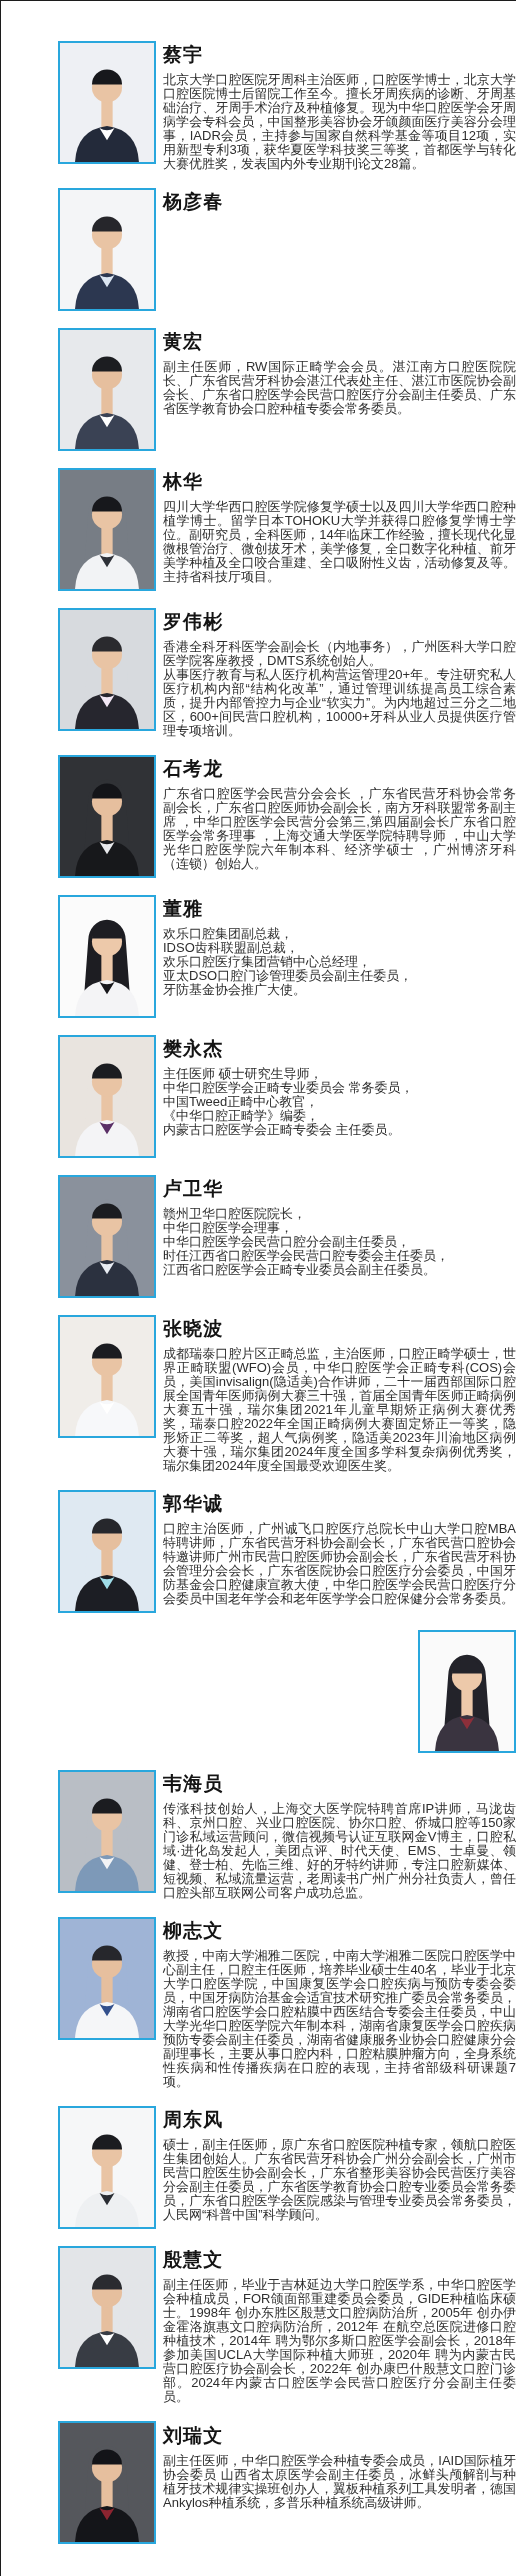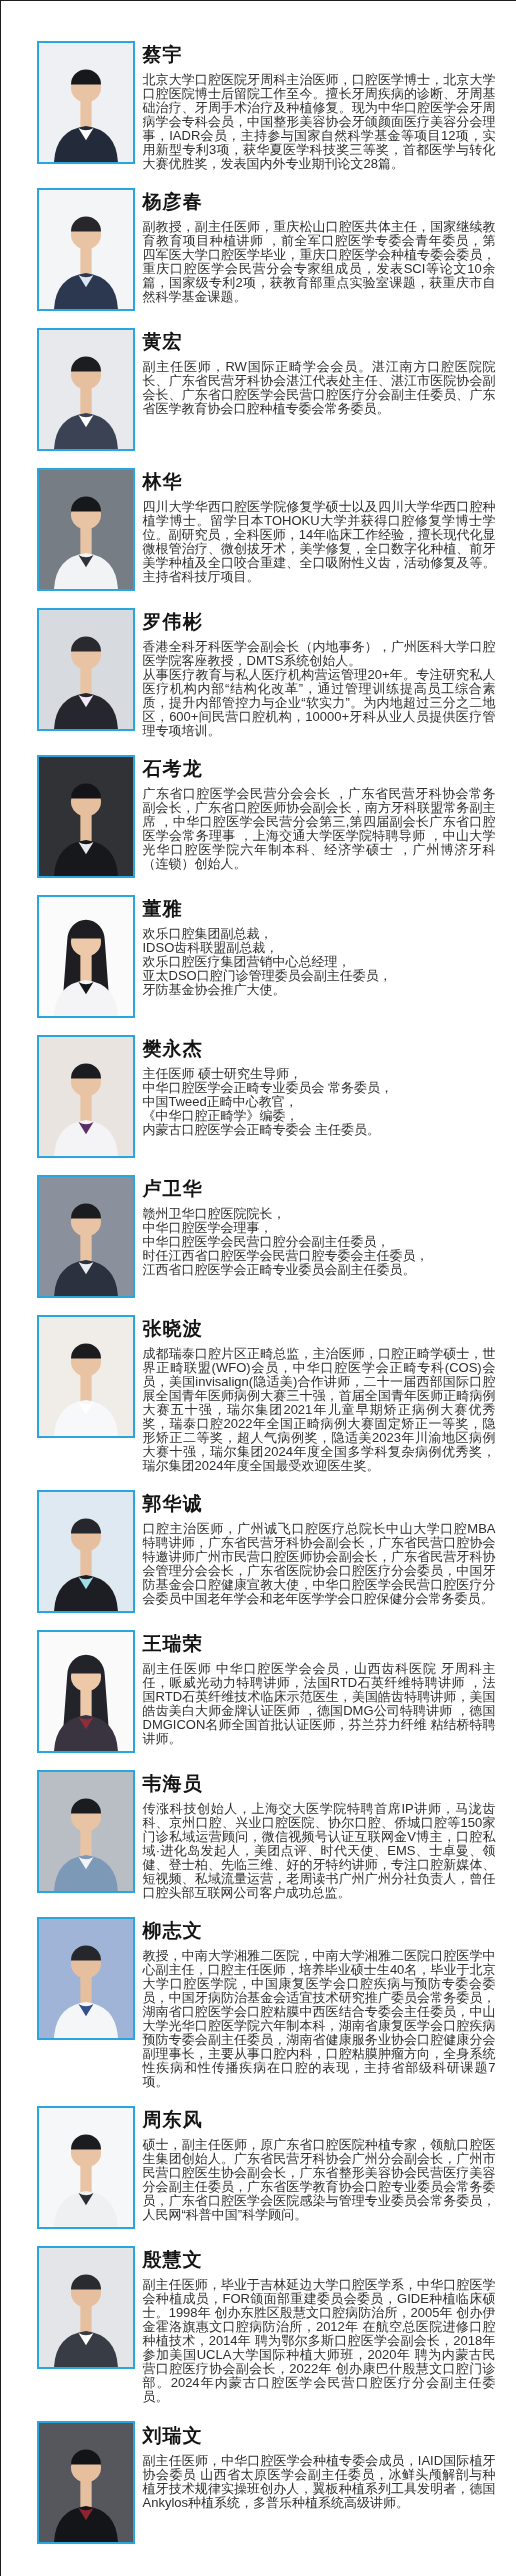--- a/index.html
+++ b/index.html
@@ -9,20 +9,21 @@
     width:517px;
     min-height:2576px;
     border:1.1px solid #1c1c1c;
     padding:40px 0 14px 0;
     background:#ffffff;
   }
   .profile {
     display:flex;
     align-items:flex-start;
     margin:0 0 17px 36px;
+    justify-content:flex-end;
   }
   .photo-frame {
     flex:0 0 auto;
     width:94px;
     height:119px;
     border:2.7px solid #29a7dd;
     background:#e8eaee;
     overflow:hidden;
   }
   .avatar { display:block; width:100%; height:100%; }
@@ -92,21 +93,20 @@
         <path d="M30,46 a20,22 0 0 1 40,0 L74,100 Q74,108 66,108 L34,108 Q26,108 26,100 Z" fill="#f4f5f7"></path>
         <rect x="44" y="58" width="12" height="34" fill="#e9c4a4"></rect>
         <circle cx="50" cy="47" r="16" fill="#e9c4a4"></circle>
         <path d="M34,44 A16,16 0 0 1 66,44 Z" fill="#26262b"></path>
         <path d="M16,126 Q18,92 50,88 Q82,92 84,126 Z" fill="#2c3750"></path>
         <path d="M42,90 L50,103 L58,90 Q50,95 42,90 Z" fill="#dce6f2"></path>
       </svg>
     </div>
     <div class="content">
       <h2 class="name">杨彦春</h2>
-      <p class="bio">副教授，副主任医师，重庆松山口腔医共体主任，国家继续教育教育项目种植讲师 ，前全军口腔医学专委会青年委员，第四军医大学口腔医学毕业，重庆口腔医学会种植专委会委员，重庆口腔医学会民营分会专家组成员，发表SCI等论文10余篇，国家级专利2项，获教育部重点实验室课题，获重庆市自然科学基金课题。</p>
     </div>
   </section>
 
   <section class="profile">
     <div class="photo-frame">
       <svg class="avatar" viewBox="0 0 100 126" preserveAspectRatio="none" aria-hidden="true">
         <rect x="0" y="0" width="100" height="126" fill="#e7e9ec"></rect>
         <path d="M30,46 a20,22 0 0 1 40,0 L74,100 Q74,108 66,108 L34,108 Q26,108 26,100 Z" fill="#e7e9ec"></path>
         <rect x="44" y="58" width="12" height="34" fill="#e6bf9e"></rect>
         <circle cx="50" cy="47" r="16" fill="#e6bf9e"></circle>
@@ -283,24 +283,20 @@
       <svg class="avatar" viewBox="0 0 100 126" preserveAspectRatio="none" aria-hidden="true">
         <rect x="0" y="0" width="100" height="126" fill="#fafafa"></rect>
         <path d="M30,46 a20,22 0 0 1 40,0 L74,100 Q74,108 66,108 L34,108 Q26,108 26,100 Z" fill="#23232a"></path>
         <rect x="44" y="58" width="12" height="34" fill="#edc9aa"></rect>
         <circle cx="50" cy="47" r="16" fill="#edc9aa"></circle>
         <path d="M34,44 A16,16 0 0 1 66,44 Z" fill="#23232a"></path>
         <path d="M16,126 Q18,92 50,88 Q82,92 84,126 Z" fill="#3a3440"></path>
         <path d="M42,90 L50,103 L58,90 Q50,95 42,90 Z" fill="#8c2f3a"></path>
       </svg>
     </div>
-    <div class="content">
-      <h2 class="name">王瑞荣</h2>
-      <p class="bio">副主任医师 中华口腔医学会会员，山西齿科医院 牙周科主任，哌威光动力特聘讲师，法国RTD石英纤维特聘讲师 ，法国RTD石英纤维技术临床示范医生，美国皓齿特聘讲师，美国皓齿美白大师金牌认证医师 ，德国DMG公司特聘讲师 ，德国DMGICON名师全国首批认证医师，芬兰芬力纤维 粘结桥特聘讲师。</p>
-    </div>
   </section>
 
   <section class="profile">
     <div class="photo-frame">
       <svg class="avatar" viewBox="0 0 100 126" preserveAspectRatio="none" aria-hidden="true">
         <rect x="0" y="0" width="100" height="126" fill="#b9bec5"></rect>
         <path d="M30,46 a20,22 0 0 1 40,0 L74,100 Q74,108 66,108 L34,108 Q26,108 26,100 Z" fill="#b9bec5"></path>
         <rect x="44" y="58" width="12" height="34" fill="#e9c4a4"></rect>
         <circle cx="50" cy="47" r="16" fill="#e9c4a4"></circle>
         <path d="M34,44 A16,16 0 0 1 66,44 Z" fill="#1b1c20"></path>

